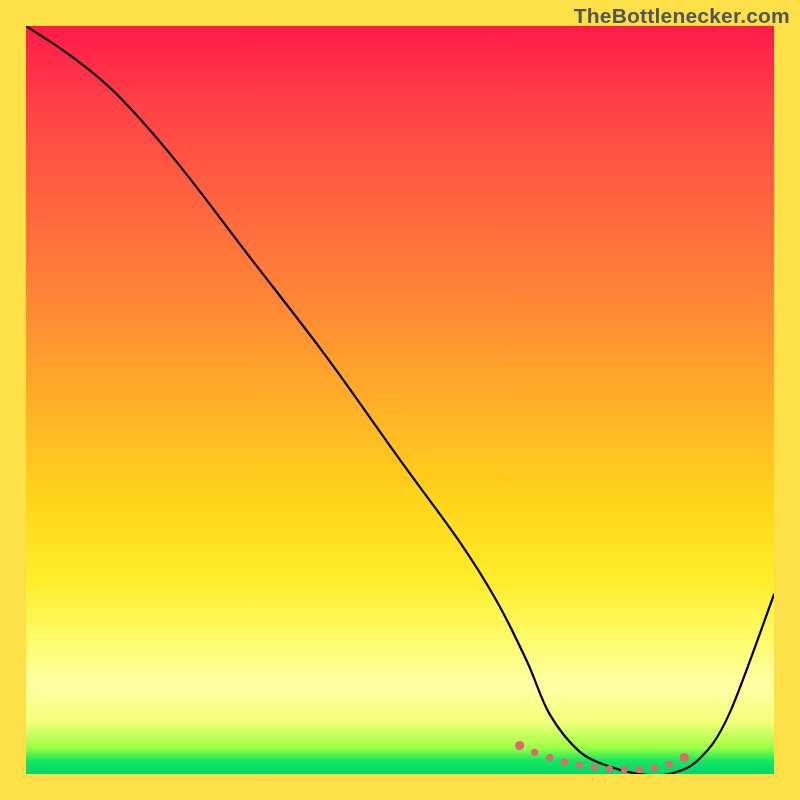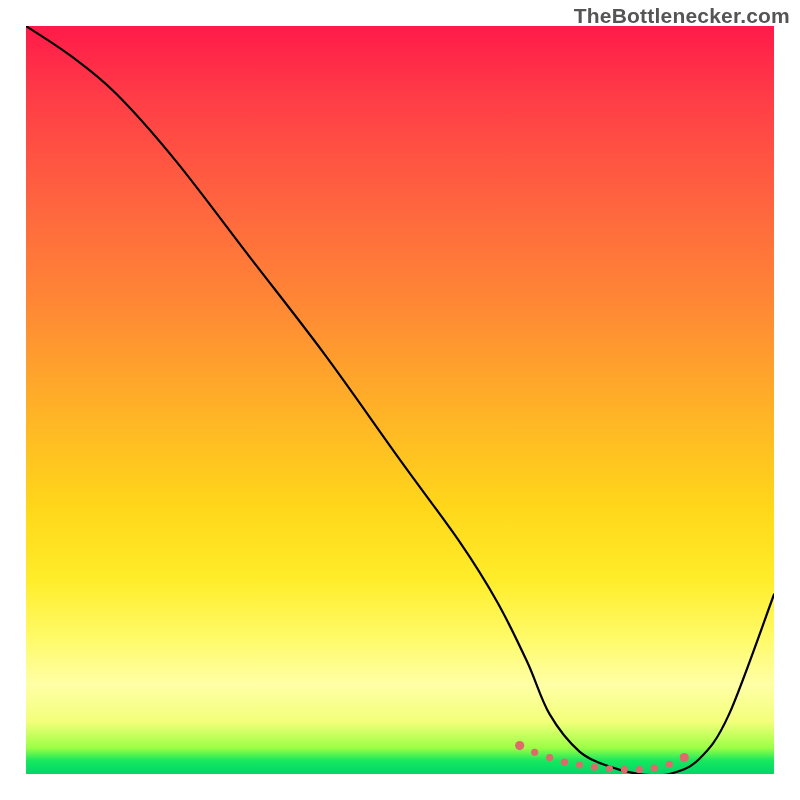--- a/index.html
+++ b/index.html
@@ -8,21 +8,21 @@
     width: 800px;
     height: 800px;
     background: #000;
     overflow: hidden;
     font-family: Arial, Helvetica, sans-serif;
   }
   .frame {
     position: relative;
     width: 800px;
     height: 800px;
-    background: #ffffff;
+    background: #fde047;
   }
   .attribution {
     position: absolute;
     top: 4px;
     right: 10px;
     color: #555;
     font-size: 21px;
     font-weight: 600;
     letter-spacing: 0.2px;
     user-select: none;

